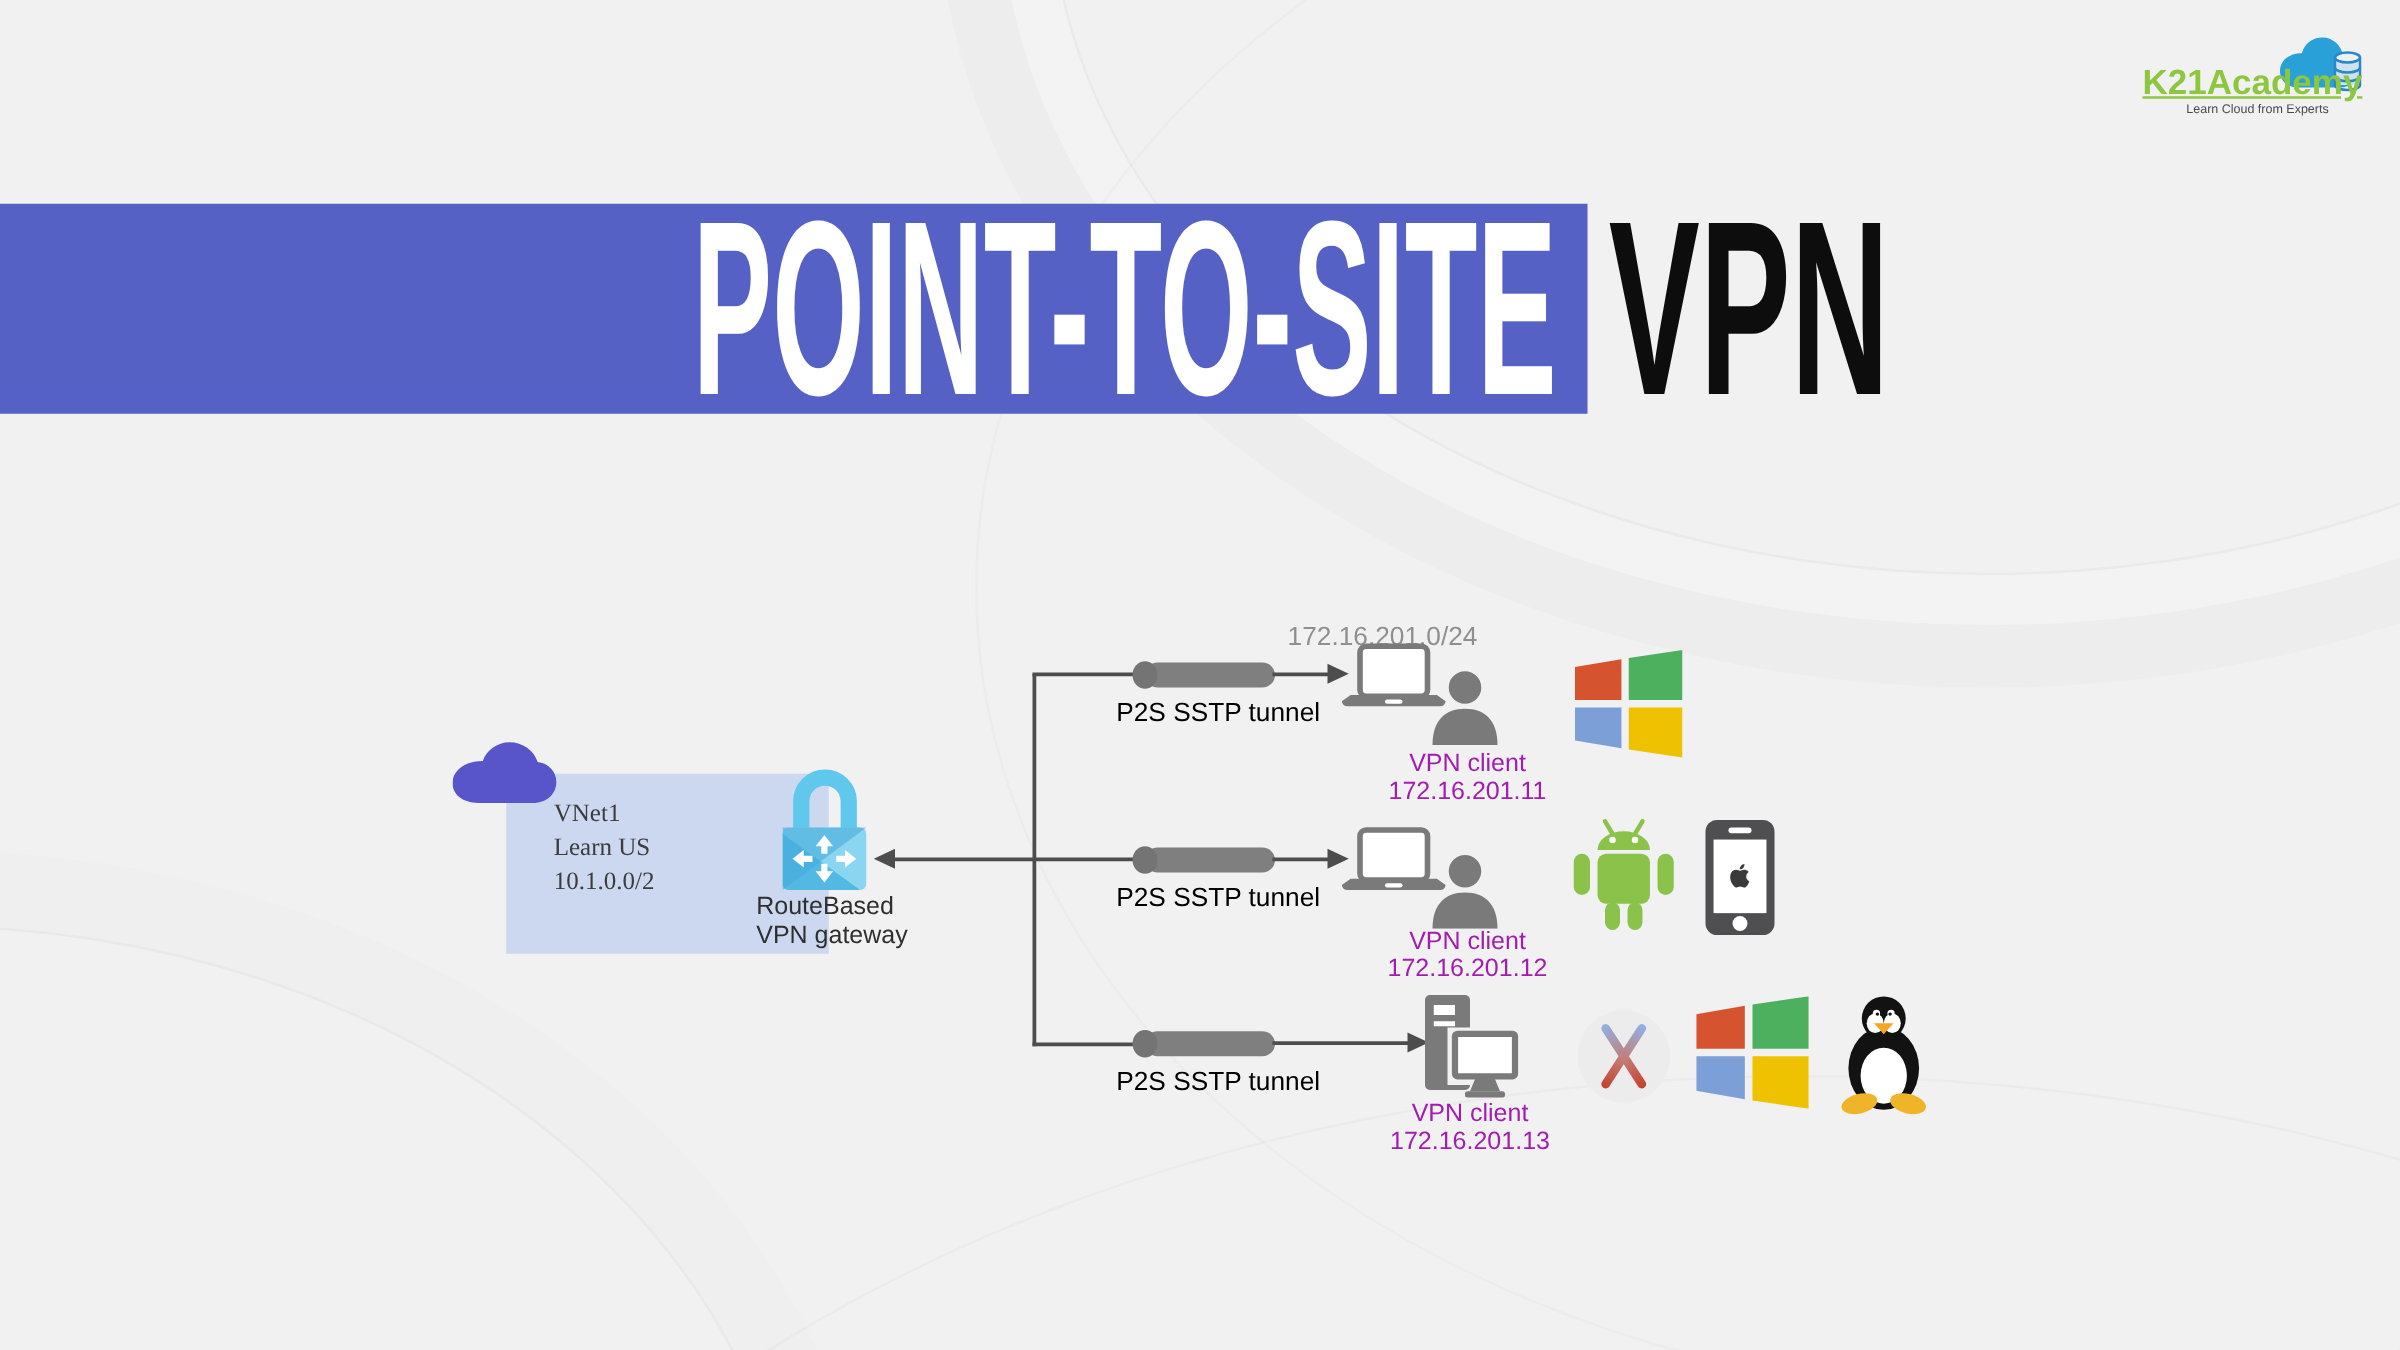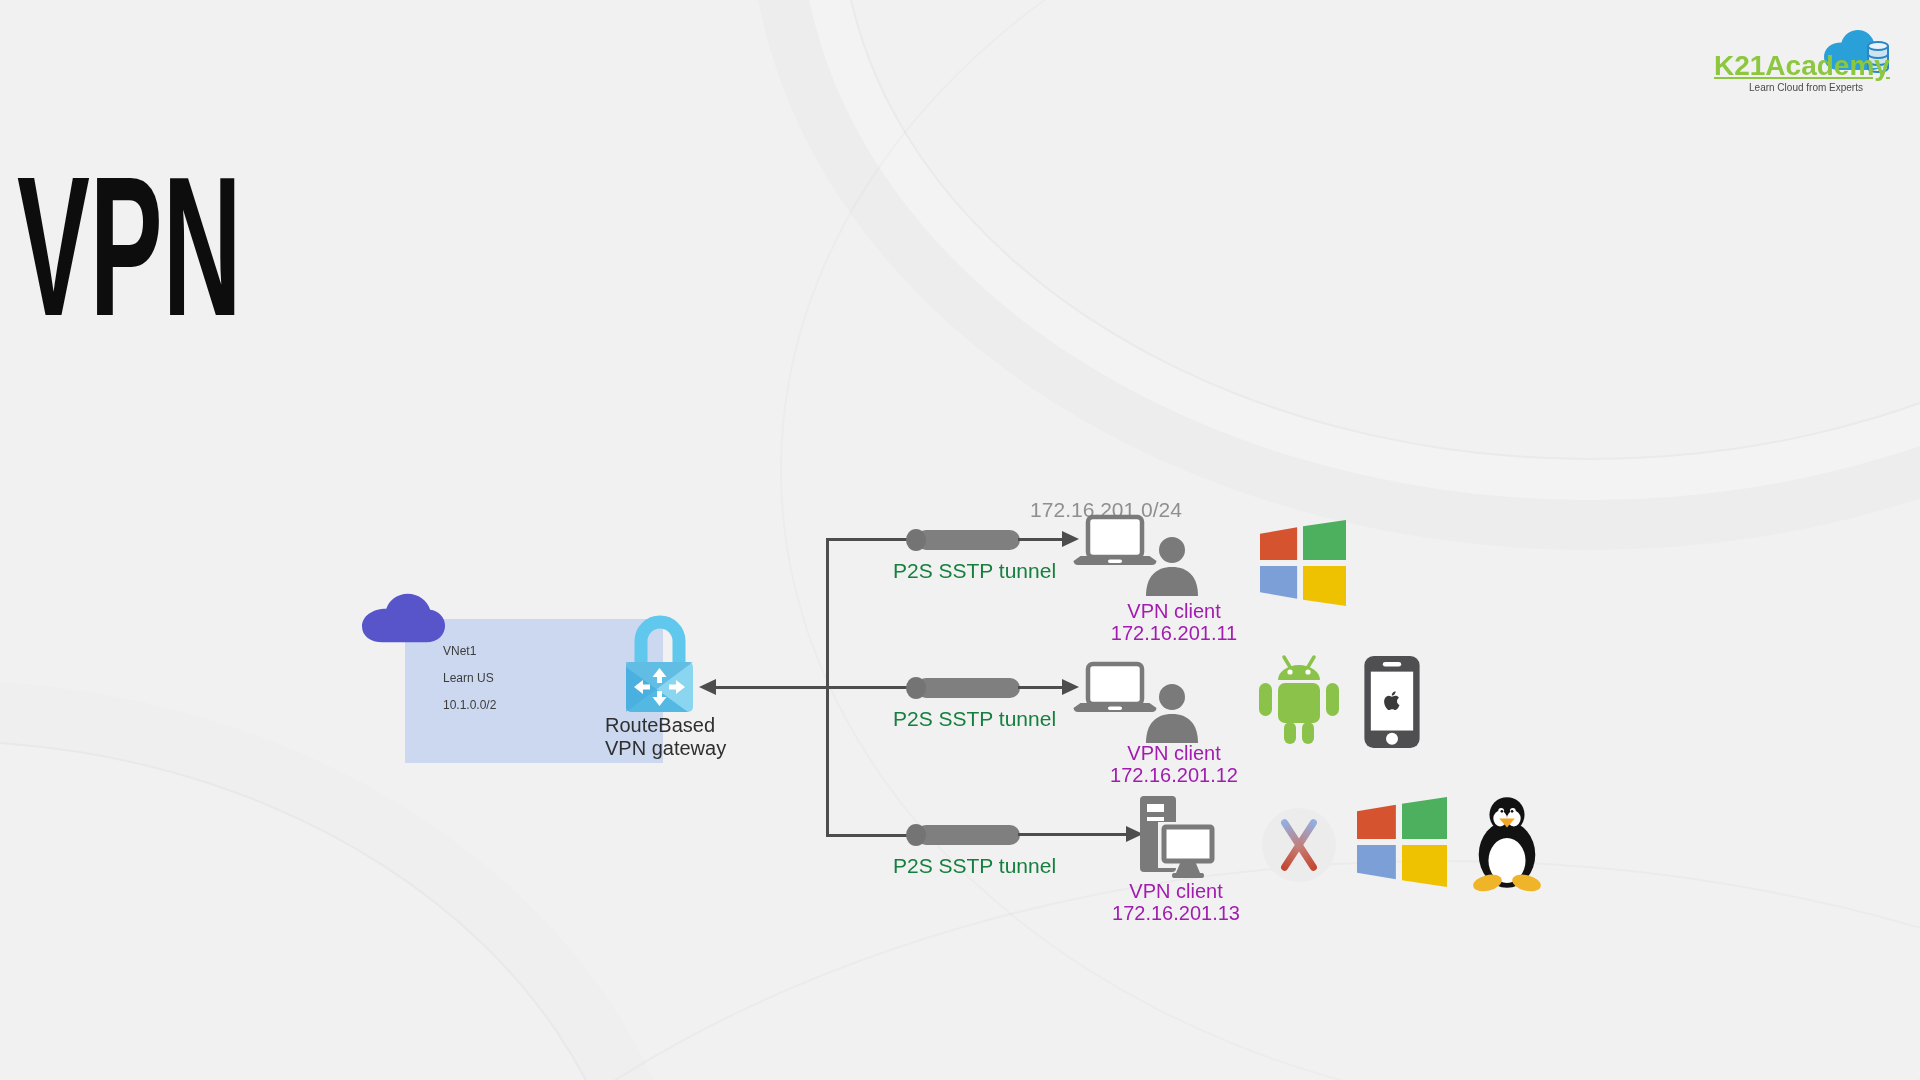--- a/index.html
+++ b/index.html
@@ -28,32 +28,32 @@
   
   .title-row { left:0; top:163px; height:168px; display:flex; align-items:center; }
   .banner { width:1270px; height:168px; background:#5661c6; display:flex; align-items:center; justify-content:flex-end; padding-right:25px; }
   .title-hl { font-size:140px; font-weight:bold; color:#ffffff; line-height:1; white-space:nowrap;
               transform:scale(0.68,1.42); transform-origin:right center; letter-spacing:0; }
   .title-rest { font-size:140px; font-weight:bold; color:#0d0d0d; line-height:1; white-space:nowrap;
               transform:scale(0.78,1.42); transform-origin:left center; margin-left:17px; }
 
   
   .vnet-box { left:405px; top:619px; width:258px; height:144px; background:#ccd8f0; }
-  .vnet-text { left:443px; top:638px; font-size:12px; line-height:27px; color:#3c3c3c; }
+  .vnet-text { left:443px; top:638px; font-size:20px; line-height:27px; color:#3c3c3c;font-family:Liberation Serif, serif; }
   .gw-label { left:605px; top:714px; font-size:20px; line-height:23px; color:#2f2f2f; }
 
   .line { position:absolute; background:#4d4d4d; }
   .arrow-left { position:absolute; width:0; height:0; border-top:8px solid transparent; border-bottom:8px solid transparent; border-right:17px solid #4d4d4d; }
   .arrow-right { position:absolute; width:0; height:0; border-top:8px solid transparent; border-bottom:8px solid transparent; border-left:17px solid #4d4d4d; }
 
   .pipe { position:absolute; width:114px; height:22px; }
   .pipe .body { position:absolute; left:10px; top:1px; width:104px; height:20px; background:#7f7f7f; border-radius:10px; }
   .pipe .cap { position:absolute; left:0; top:0; width:20px; height:22px; background:#747474; border-radius:50%; }
 
-  .lbl-tunnel { position:absolute; font-size:21px; color:#15803d; white-space:nowrap;text-align:center; }
+  .lbl-tunnel { position:absolute; font-size:21px; color:#000000; white-space:nowrap;text-align:center; }
   .lbl-subnet { left:1026px; top:470px; width:160px; text-align:center; font-size:21px; color:#8f8f8f;margin-top:28px; }
   .lbl-client { position:absolute; width:160px; text-align:center; font-size:20px; line-height:22px; color:#a21caf; }
 </style>
 </head>
 <body>
 
 <div class="swirl s1"></div>
 <div class="swirl s2"></div>
 <div class="swirl s3"></div>
 <div class="swirl s4"></div>
@@ -66,20 +66,23 @@
       <ellipse cx="58" cy="18" rx="10" ry="4" fill="#e8f2f8" stroke="#2a87c8" stroke-width="2"></ellipse>
       <path d="M48 18 v22 a10 4 0 0 0 20 0 v-22" fill="none" stroke="#2a87c8" stroke-width="2"></path>
       <path d="M48 26 a10 4 0 0 0 20 0 M48 33 a10 4 0 0 0 20 0" fill="none" stroke="#2a87c8" stroke-width="2"></path>
     </g>
   </svg>
   <div class="logo-name">K21Academy</div>
   <div class="logo-tag">Learn Cloud from Experts</div>
 </div>
 
 <div class="abs title-row">
+  <div class="banner">
+    <span class="title-hl">POINT-TO-SITE</span>
+  </div>
   <span class="title-rest">VPN</span>
 </div>
 
 <div class="abs vnet-box"></div>
 <svg class="abs" style="left:362px; top:593px;" width="84" height="52" viewBox="0 0 90 54">
   <path d="M22 52 h47 c12 0 20-8 20-18 c0-9-7-16-16-17 C70 7 60 0 49 0 C38 0 29 7 26 16 C11 16 0 24 0 35 c0 10 9 17 22 17 z" fill="#5855ca"></path>
 </svg>
 <div class="abs vnet-text">
   <div>VNet1</div>
   <div>Learn US</div>

